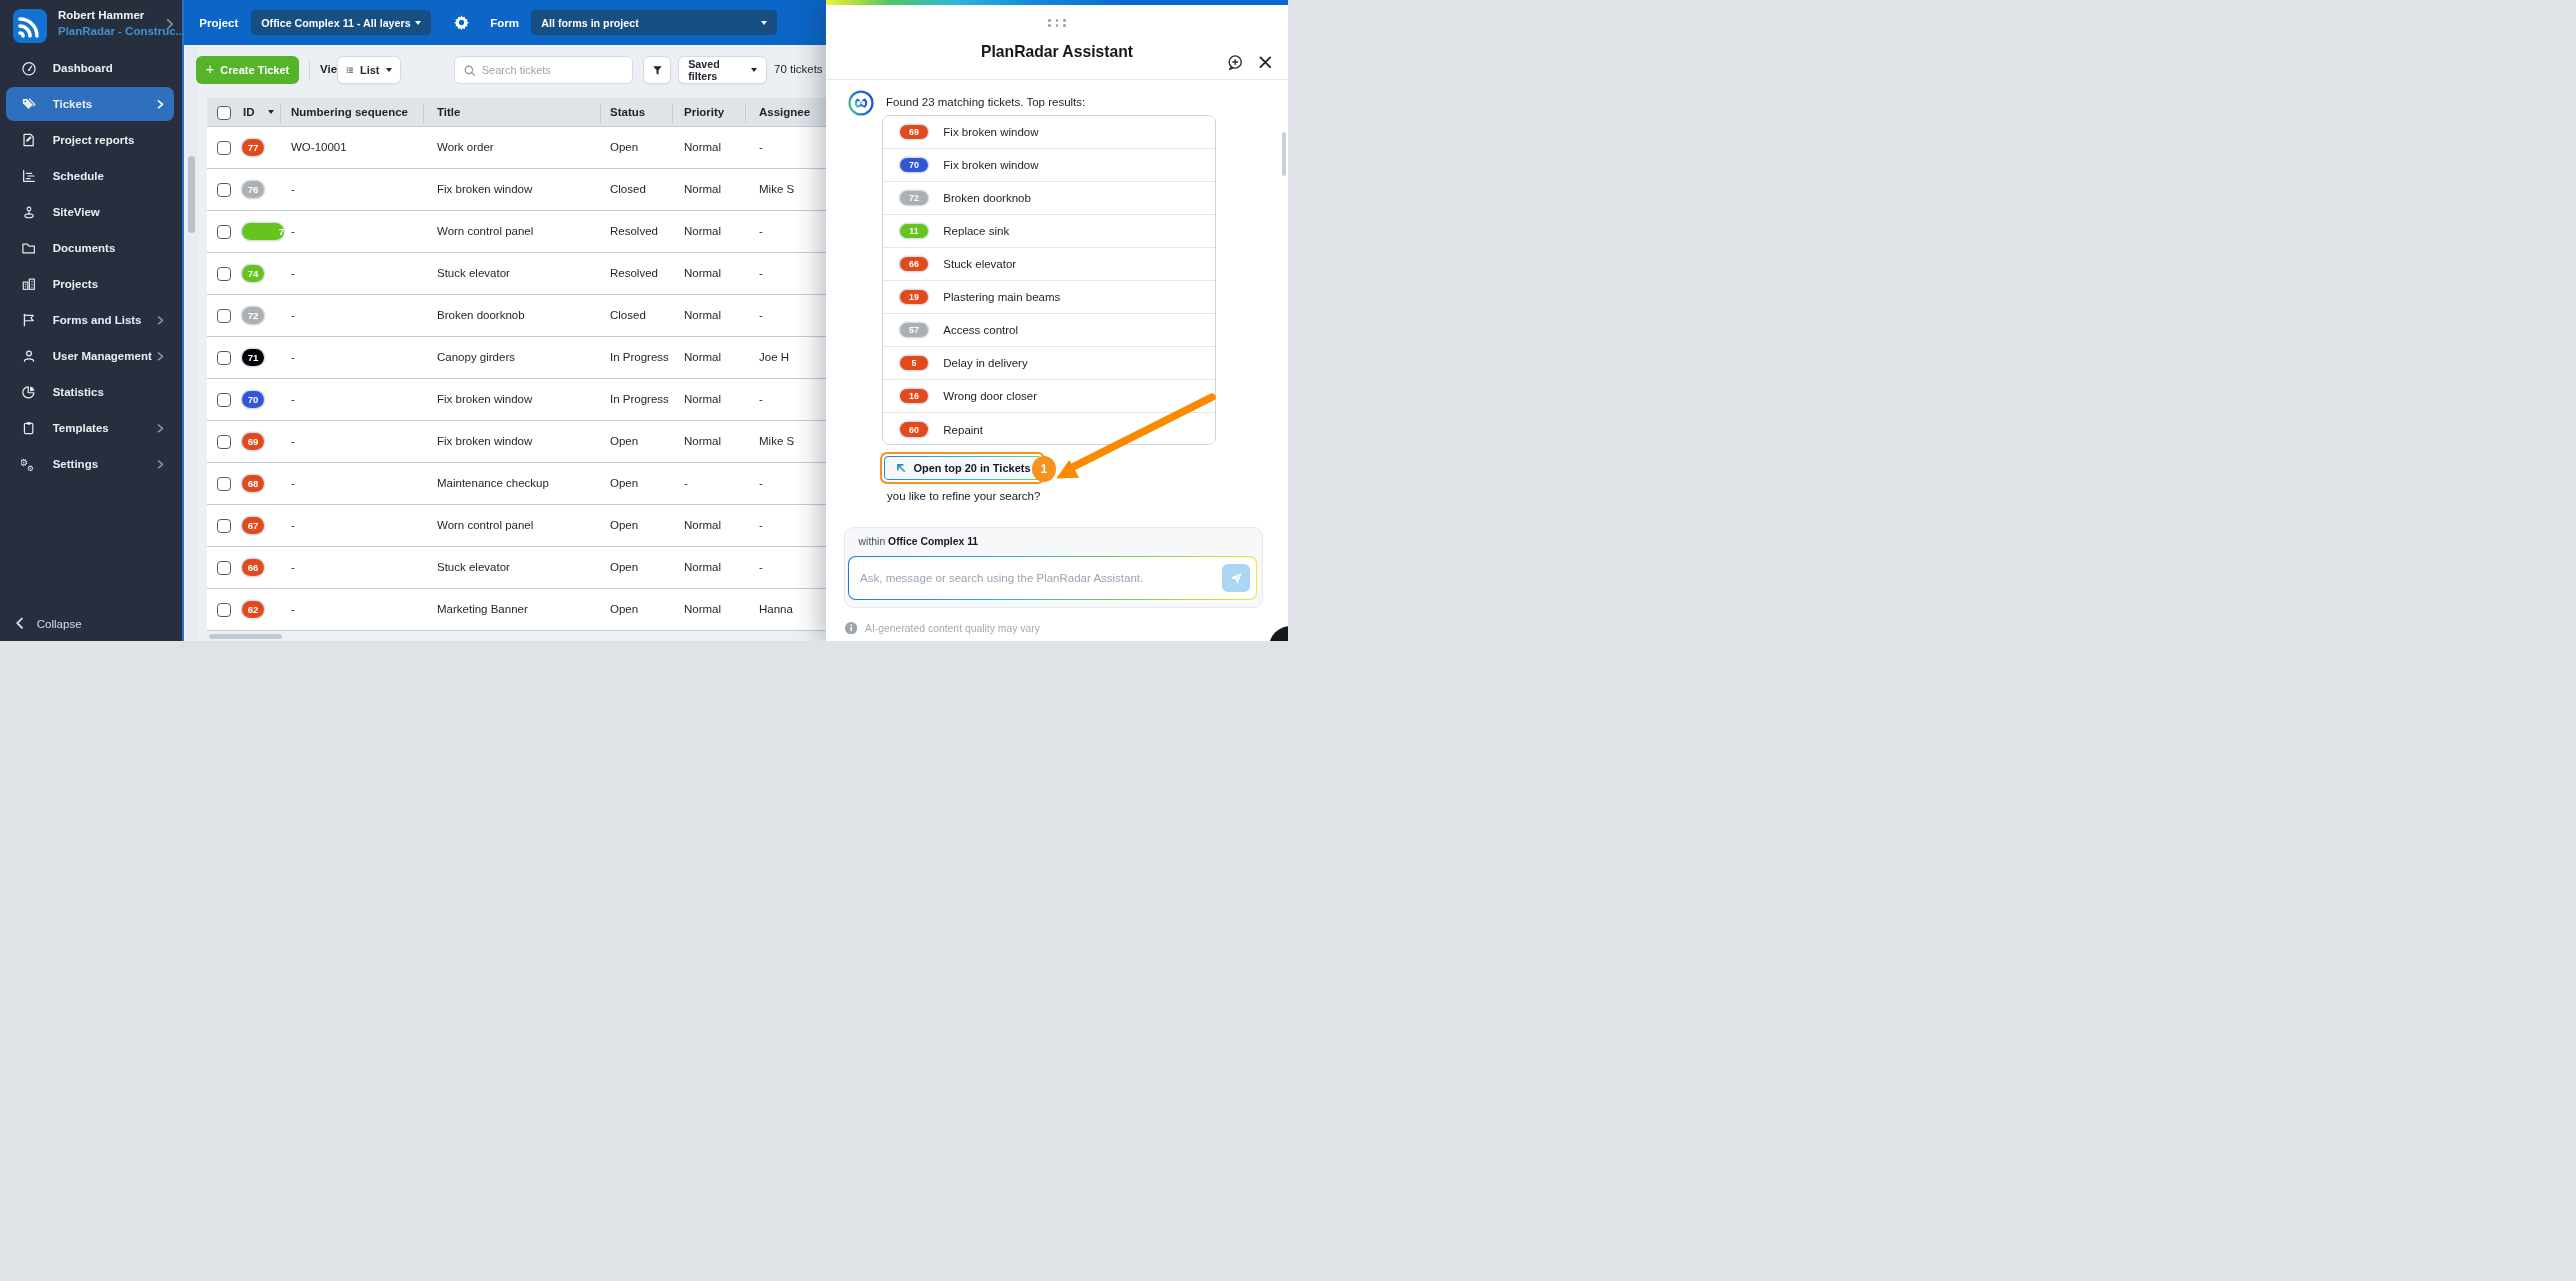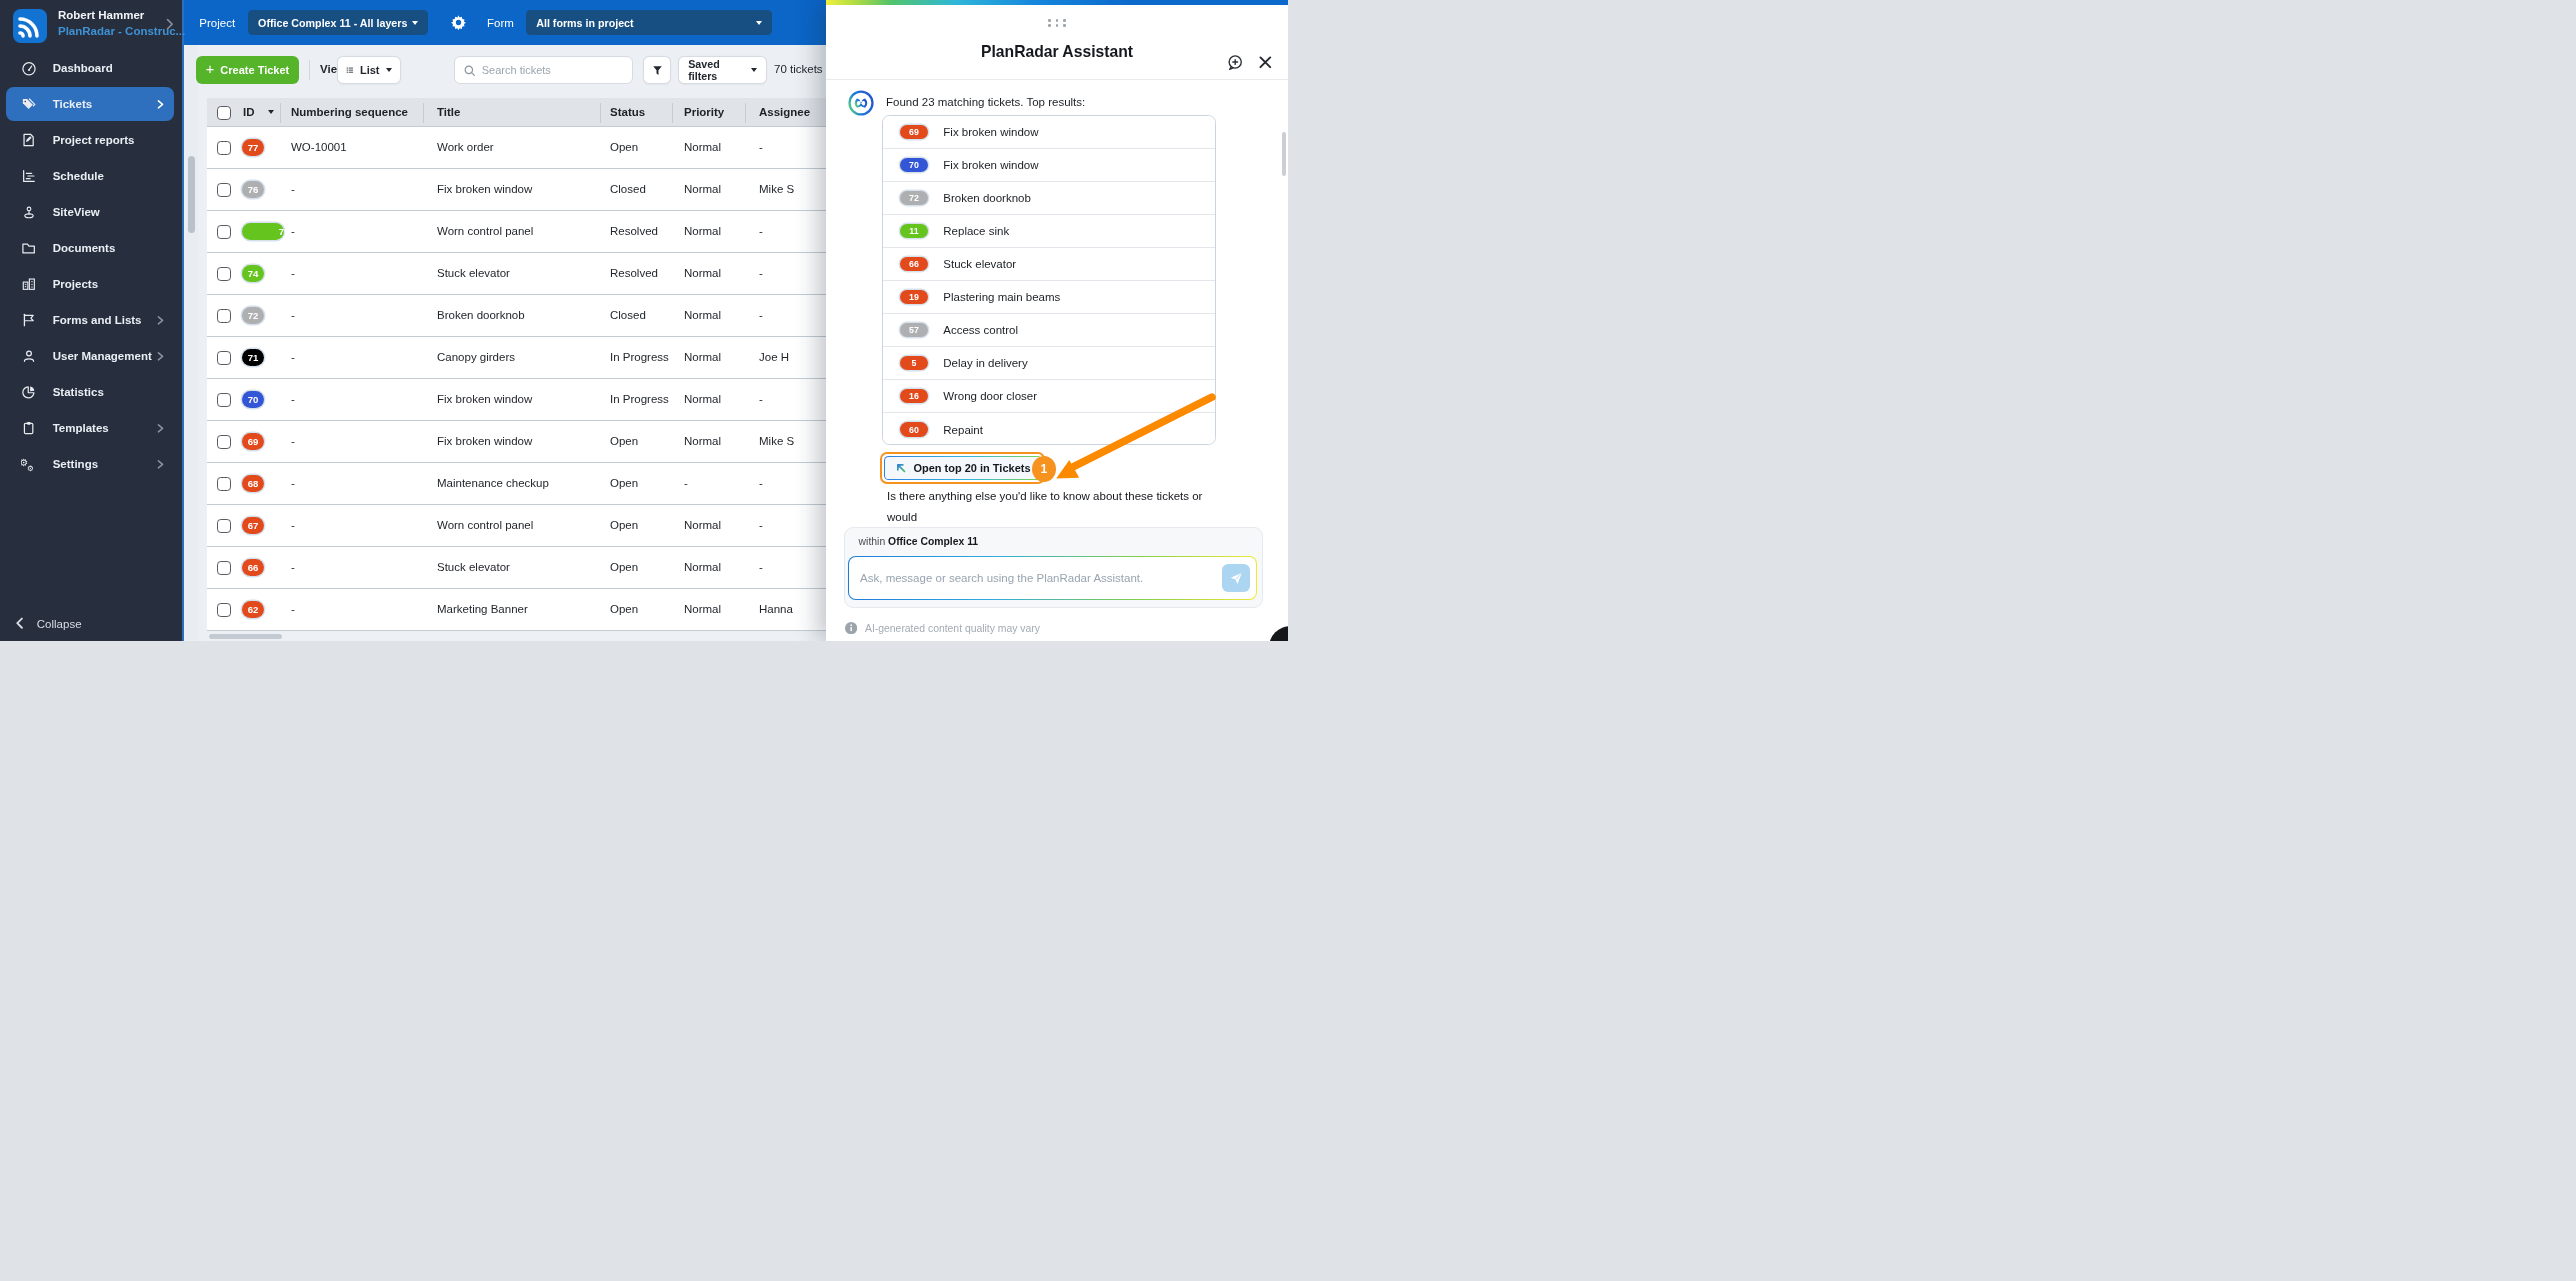--- a/index.html
+++ b/index.html
@@ -22,21 +22,21 @@
   .nav .nicon { width:16px; height:16px; margin-right:16px; flex:0 0 auto; display:flex; align-items:center; justify-content:center; }
   .nav .nlabel { flex:1; font-size:11.5px; font-weight:600; color:#EAEFF4; white-space:nowrap; }
   .nav .chev { color:#8A929E; display:flex; }
   .nav .row.selected .chev { color:#FFFFFF; }
   .collapse { position:absolute; left:15.3px; bottom:10px; display:flex; align-items:center; gap:12.3px;
     color:#D9DEE4; font-size:11.5px; cursor:pointer; }
 
   
   #topbar { position:absolute; left:184px; top:0; width:1104px; height:45px; background:#0B66C8;
     display:flex; align-items:center; z-index:1; }
-  .tb-label { color:#FFFFFF; font-size:11.5px; font-weight:400; }
+  .tb-label { color:#FFFFFF; font-size:11.5px; font-weight:700; }
   .tb-select { height:25px; background:#174F82; border-radius:4.6px; display:flex; align-items:center;
     padding:0 10px; color:#FFFFFF; font-size:10.7px; font-weight:700; cursor:pointer; }
   .tb-select .caret { margin-left:auto; }
   .caret { width:0; height:0; border-left:3.8px solid transparent; border-right:3.8px solid transparent;
     border-top:4.6px solid #FFFFFF; display:inline-block; }
   .caret.dark { border-top-color:#23272D; border-left-width:3.5px; border-right-width:3.5px; border-top-width:4.2px; }
   .tb-gear { width:17px; height:17px; cursor:pointer; }
 
   
   .btn-create { position:absolute; left:196px; top:56px; width:103px; height:28px; background:#55B42A;
@@ -641,21 +641,20 @@
       </div>
     </div>
     <div class="one-badge">1</div>
 
     <svg class="arrow-svg" viewBox="0 0 602 836">
       <path d="M503 518 L322 609" stroke="#FB8A00" stroke-width="10" stroke-linecap="round" fill="none"></path>
       <polygon points="300,624 317,600 330,623" fill="#FB8A00"></polygon>
     </svg>
 
     <div class="followup">
-      <div>Is there anything else you'd like to know about these tickets or would</div>
       <div>you like to refine your search?</div>
     </div>
 
     <div class="scopebox">
       <div class="scopeline">
         <span>within</span>
         <b> Office Complex 11</b>
       </div>
       <div class="chatinput">
         <input type="text" placeholder="Ask, message or search using the PlanRadar Assistant." style="">

